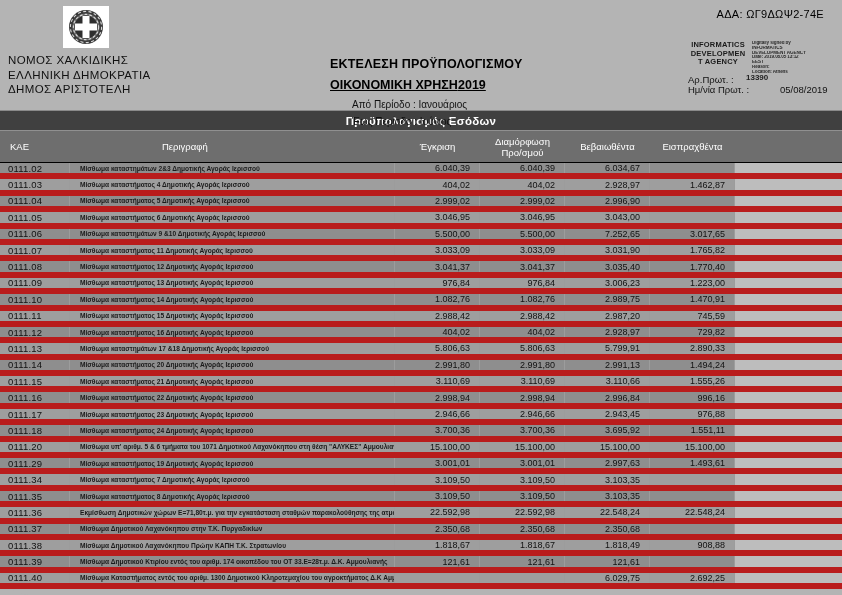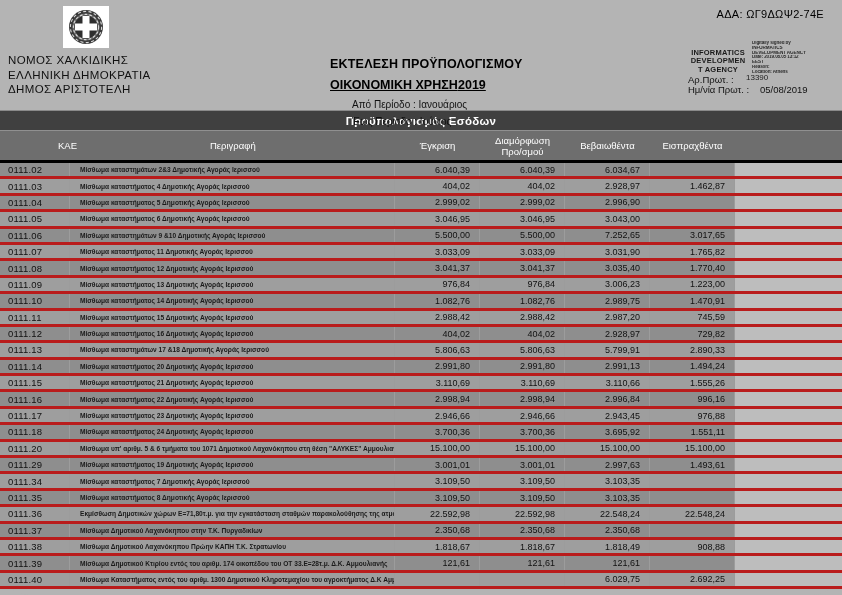--- a/index.html
+++ b/index.html
@@ -96,21 +96,21 @@
   }
 
   .stamp-block {
     position: absolute;
     left: 688px;
     top: 40px;
     width: 150px;
   }
   .stamp-row {
     display: flex;
-    align-items: flex-end;
+    align-items: flex-start;
   }
   .stamp-ida {
     font-size: 7.5px;
     line-height: 8.6px;
     font-weight: bold;
     letter-spacing: .2px;
     color: #1a1a1a;
     width: 60px;
     text-align: center;
     padding-top: 1px;
@@ -137,34 +137,34 @@
     width: 150px;
     font-size: 9.5px;
     color: #111;
     display: flex;
   }
   .prot-row .plabel { width: 58px; white-space: nowrap; }
   .prot-row .pvalue { position: relative; }
   .prot-blur {
     filter: blur(.7px);
     font-size: 8px;
-    font-weight: normal;
+    font-weight: bold;
     line-height: 8px;
     color: #222;
   }
   .date-row {
     position: absolute;
     left: 0;
     top: 44px;
     width: 160px;
     font-size: 9.5px;
     color: #111;
     display: flex;
   }
-  .date-row .plabel { width: 72px; white-space: nowrap; }
+  .date-row .plabel { width: 92px; white-space: nowrap; }
 
   
   .band {
     height: 20px;
     background: #404040;
     color: #ffffff;
     font-size: 11.5px;
     font-weight: bold;
     display: flex;
     align-items: center;
@@ -173,40 +173,39 @@
     border-top: 1px solid #8a8a8a;
   }
 
   .thead {
     height: 33px;
     background: #6e6e6e;
     color: #ffffff;
     display: flex;
     align-items: center;
     border-top: 1px solid #909090;
-    border-bottom: 3px solid #000000;
-    padding-left: 48px;
+    border-bottom: 1px solid #000000;
   }
   .thead > div {
     font-size: 9.5px;
     line-height: 11px;
   }
   .th-kae   { width: 70px; padding-left: 10px; }
   .th-desc  { flex: 1; padding-left: 92px; }
   .th-num   { width: 85px; text-align: center; }
   .th-tail  { width: 107px; }
 
   .tbody {
     background: #b4b4b4;
   }
   .row {
     display: flex;
     height: 16.4px;
     align-items: center;
-    border-bottom: 3px solid #b91c1c;
+    border-bottom: 6px solid #b91c1c;
   }
   .row:nth-child(odd)  { background: #8e8e8e; }
   .row:nth-child(even) { background: #9e9e9e; }
 
   .c-kae {
     width: 70px;
     padding-left: 8px;
     font-size: 9.5px;
     color: #111;
     letter-spacing: .2px;

